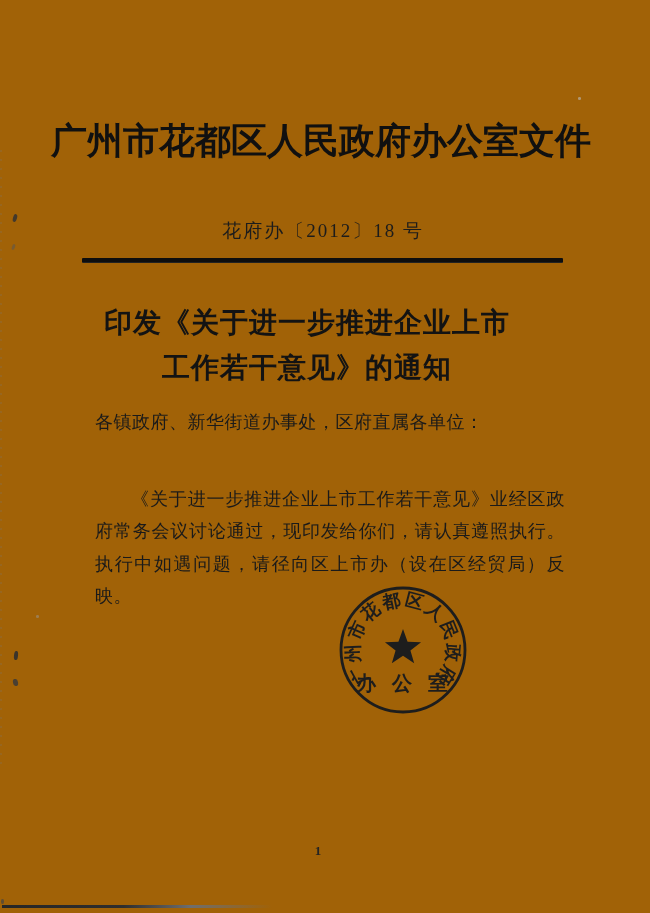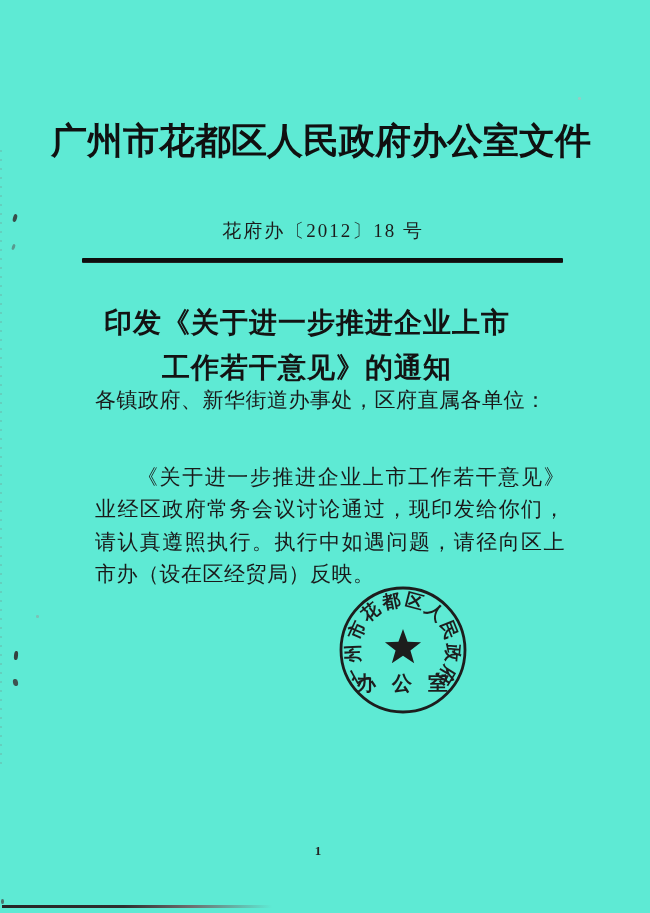--- a/index.html
+++ b/index.html
@@ -1,20 +1,20 @@
 <!DOCTYPE html>
 <html><head>
 <meta charset="utf-8">
 <style>
   html,body{margin:0;padding:0;background:#888;}
   .page{
     position:relative;
     width:650px;height:913px;
     margin:0 auto;
-    background:#5eead4;
+    background:#a16207;
     overflow:hidden;
     font-family:"Liberation Serif","DejaVu Serif",serif;
     color:#1e1e1e;
   }
   
   .org-header{
     position:absolute;top:117px;left:0;width:650px;
     text-align:center;
     transform:translateX(-4px);
     font-size:36px;font-weight:bold;
@@ -42,22 +42,22 @@
     text-align:center;
     transform:translateX(-18px);
     font-size:28px;font-weight:bold;
     line-height:45px;
     letter-spacing:1px;
     color:#131313;
     white-space:nowrap;
   }
   
   .body-text{
-    position:absolute;top:384px;left:95px;width:470px;
-    font-size:21px;
+    position:absolute;top:406px;left:95px;width:470px;
+    font-size:18px;
     line-height:32.5px;
     letter-spacing:0.5px;
     text-align:justify;
     color:#1a1a1a;
   }
   .body-text p{margin:0;}
   .body-text p.indent{text-indent:2em;margin-top:44px;}
   
   .date-line{
     position:absolute;top:637px;left:296px;

